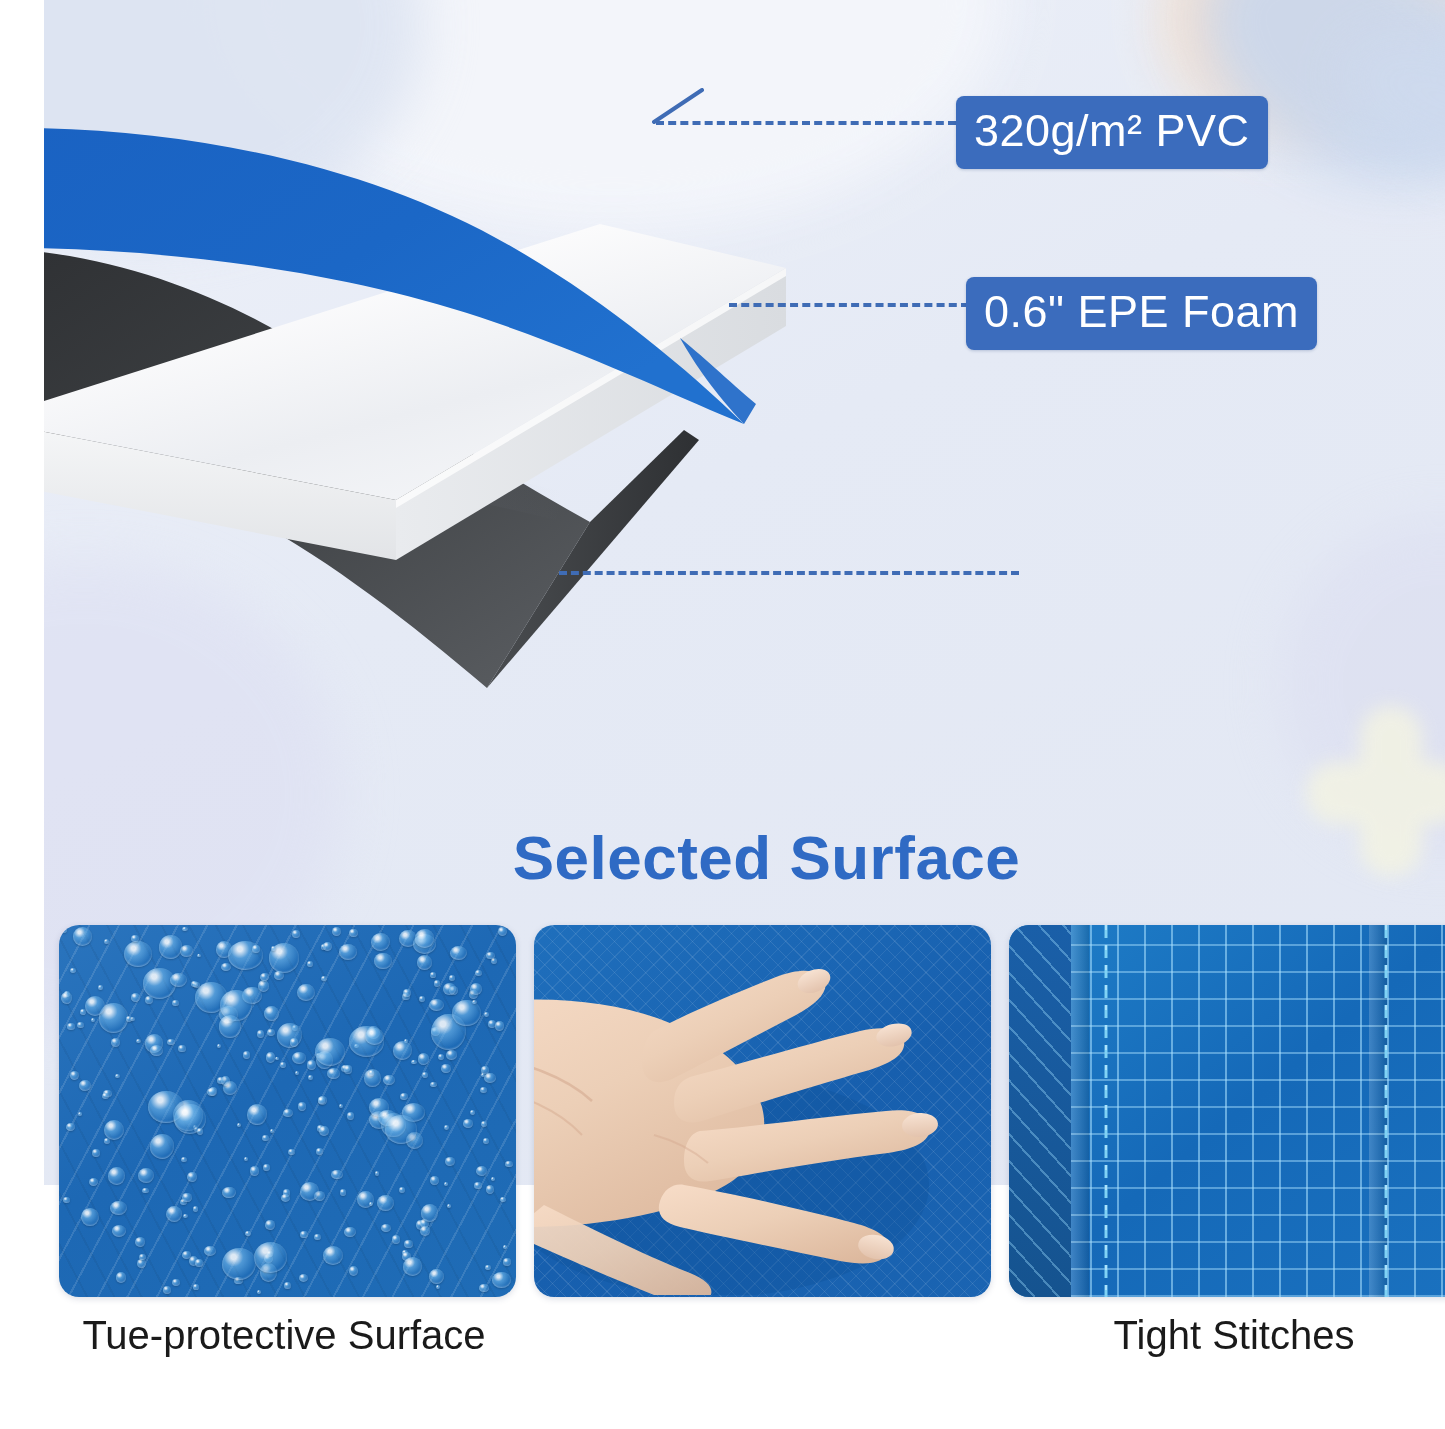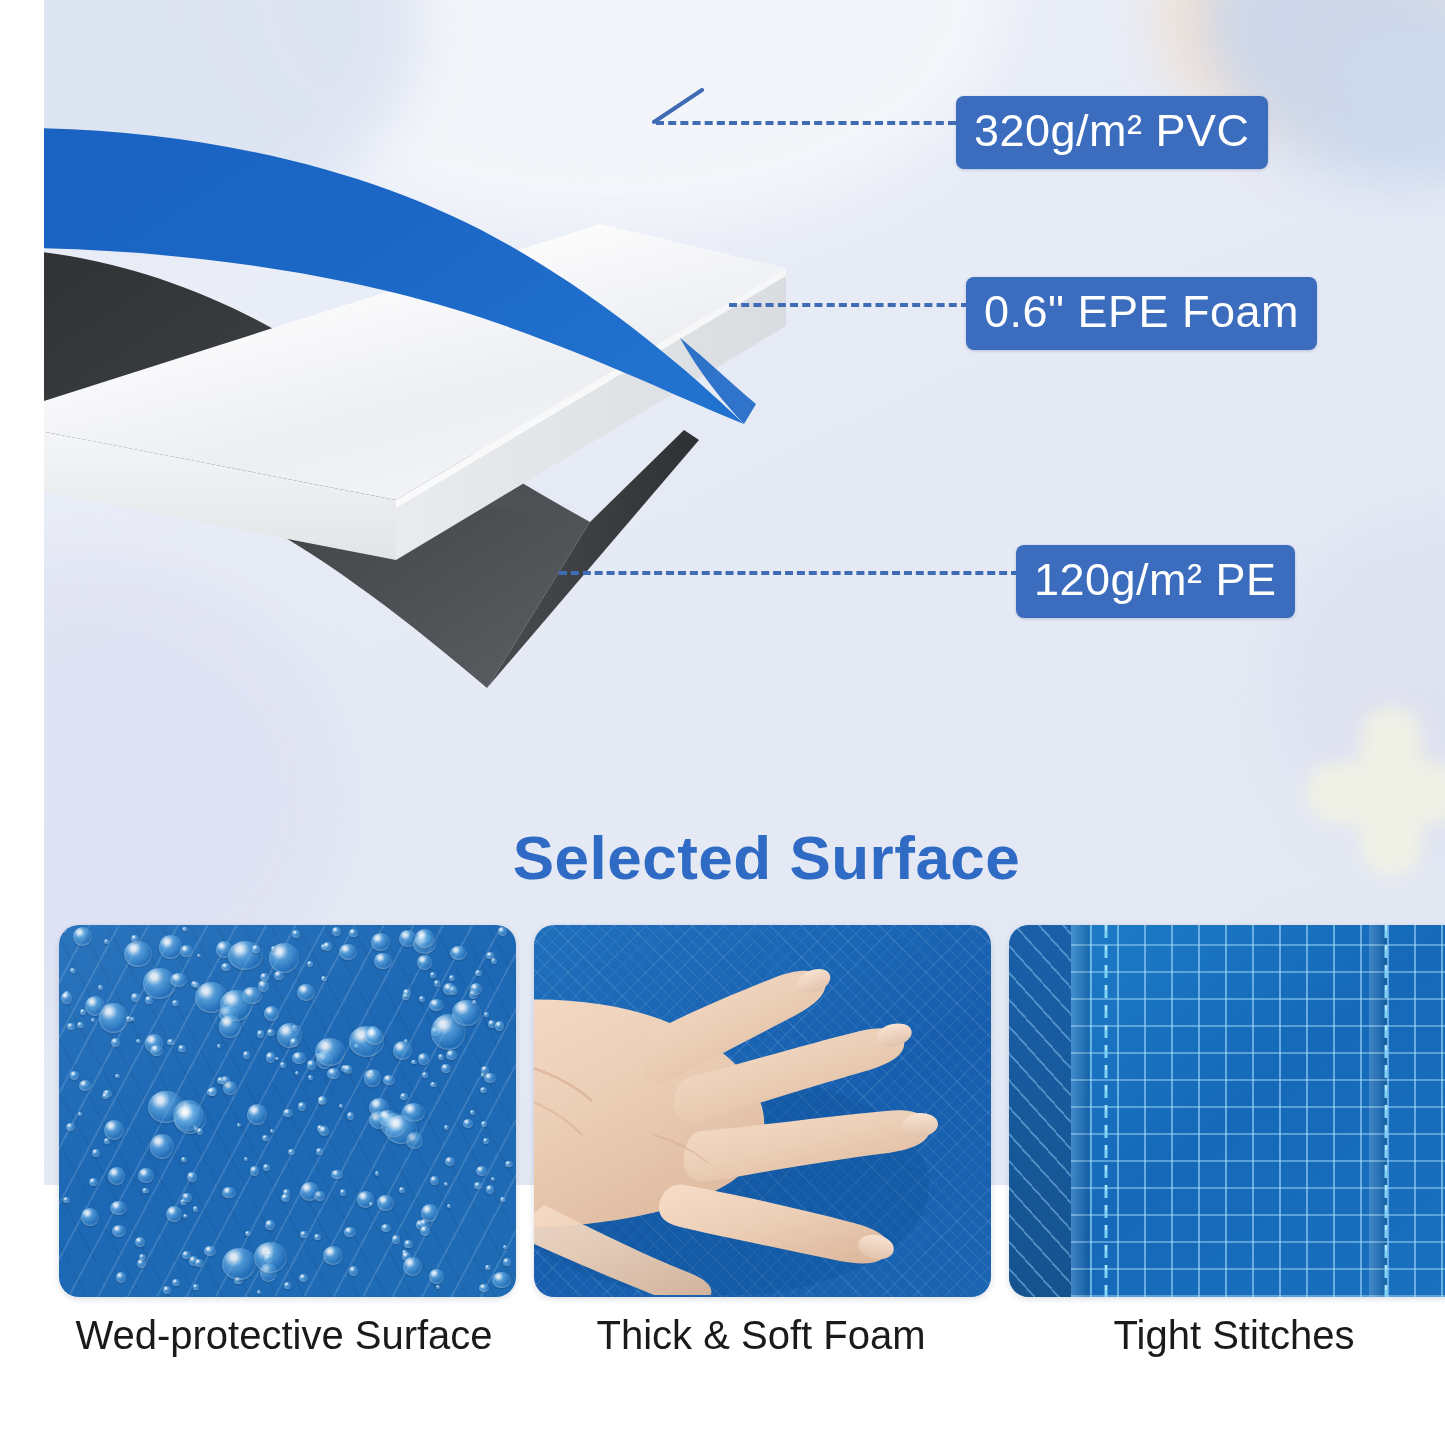--- a/index.html
+++ b/index.html
@@ -260,21 +260,20 @@
 
   <svg class="leader-diag" viewBox="0 0 52 36">
     <line x1="2" y1="34" x2="50" y2="2" stroke="#3f6cb5" stroke-width="4" stroke-linecap="round"></line>
   </svg>
   <div class="leader leader-pvc"></div>
   <div class="leader leader-epe"></div>
   <div class="leader leader-pe"></div>
 
   <div class="badge badge-pvc">320g/m² PVC</div>
   <div class="badge badge-epe">0.6" EPE Foam</div>
-  <div class="badge badge-pe">120g/m² PE</div>
 
   <div class="section-title">Selected Surface</div>
 
   <div class="panels">
 
     <div class="panel panel-1">
       <div class="tarp"></div>
       <div class="drops" id="drops">
           <div class="drop" style="width: 4.3px; height: 3.6px; left: 133.5px; top: 200.2px;"></div>
           <div class="drop" style="width: 8.3px; height: 7.2px; left: 175.4px; top: 352.1px; border-radius: 50% 50% 48% 52% / 52% 46% 54% 48%;"></div>
@@ -600,23 +599,20 @@
       </svg>
       <svg class="seam" style="left:372px;" viewBox="0 0 10 372" preserveAspectRatio="none">
         <path d="M5 0 L5 372" stroke="#7fd2f5" stroke-width="3" stroke-dasharray="13 7"></path>
         <path d="M5 0 L5 372" stroke="#bfe9ff" stroke-width="1.4" stroke-dasharray="5 15"></path>
       </svg>
     </div>
   </div>
 
   <div class="captions">
     <div class="caption cap-1">
-      <span>Wed-protective Surface</span>
-    </div>
-    <div class="caption cap-2">
-      <span>Thick &amp; Soft Foam</span>
+      <span>Tue-protective Surface</span>
     </div>
     <div class="caption cap-3">
       <span>Tight Stitches</span>
     </div>
   </div>
 
 </div>
 
 </body></html>

